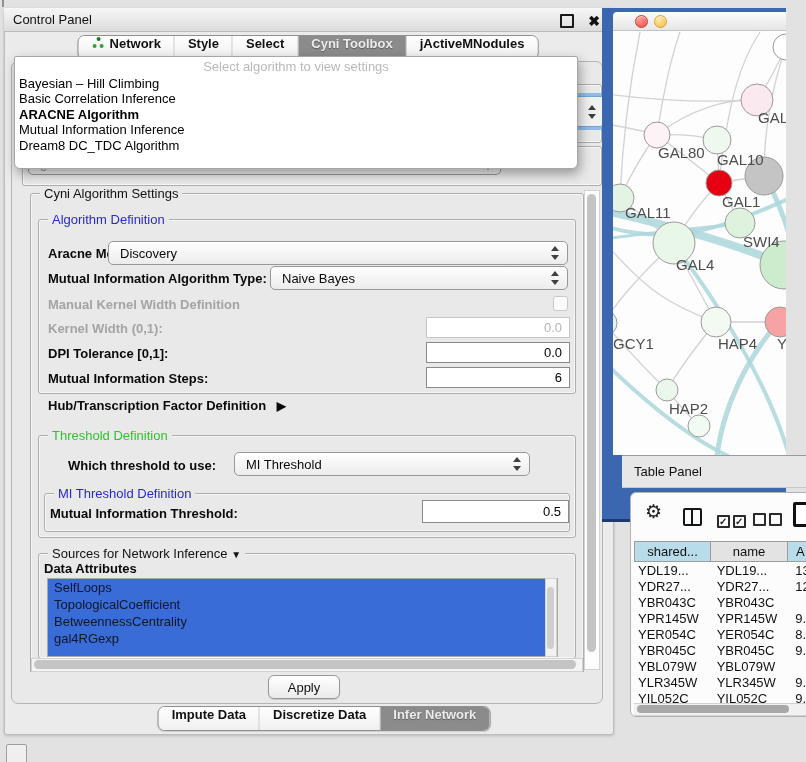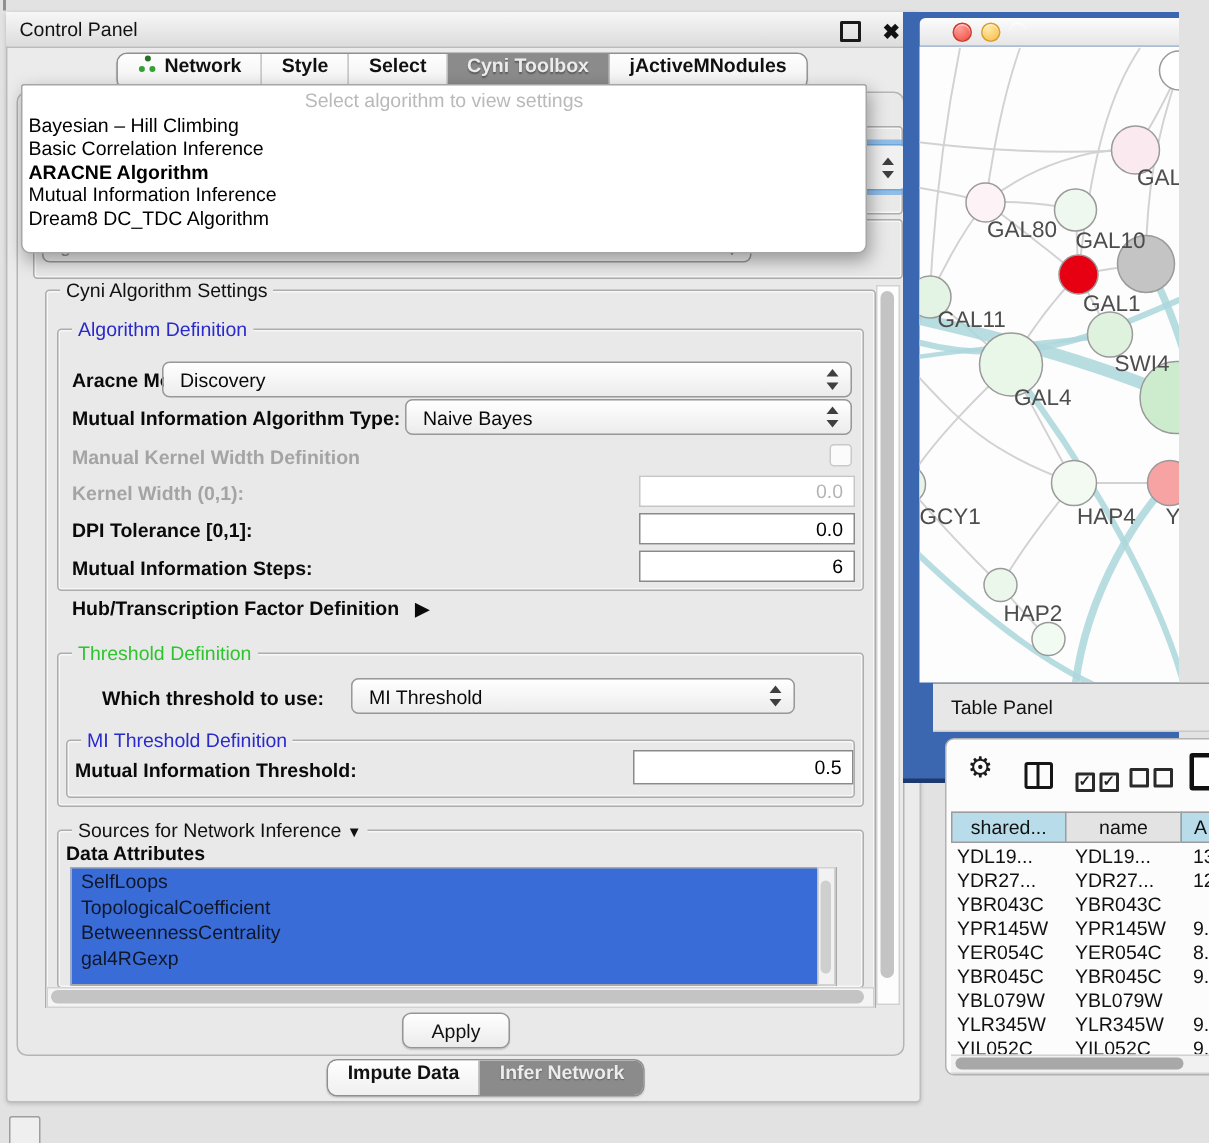--- a/index.html
+++ b/index.html
@@ -227,20 +227,23 @@
       <div class="scrollthumb" style="left:2px;top:1px;width:542px;height:9px;"></div>
     </div>
   </div>
 
   <div id="apply-btn">
       <span>Apply</span>
     </div>
   <div id="bottom-tabs" class="tabstrip">
       <div class="tab">
         <span>Impute Data</span>
+      </div>
+      <div class="tab">
+        <span>Discretize Data</span>
       </div>
       <div class="tab sel">
         <span>Infer Network</span>
       </div>
     </div>
   <div id="bl-icon"></div>
   <div id="splitter"></div>
 
   <div id="net-window">
     <div id="net-titlebar">

